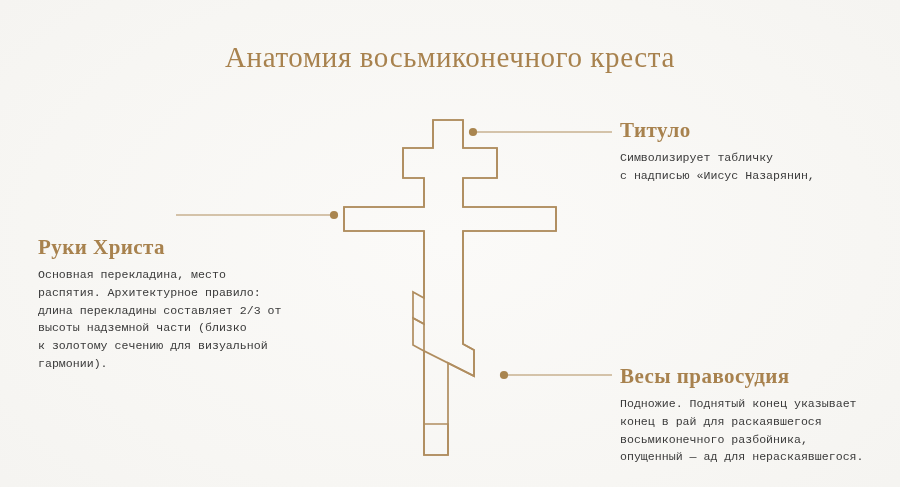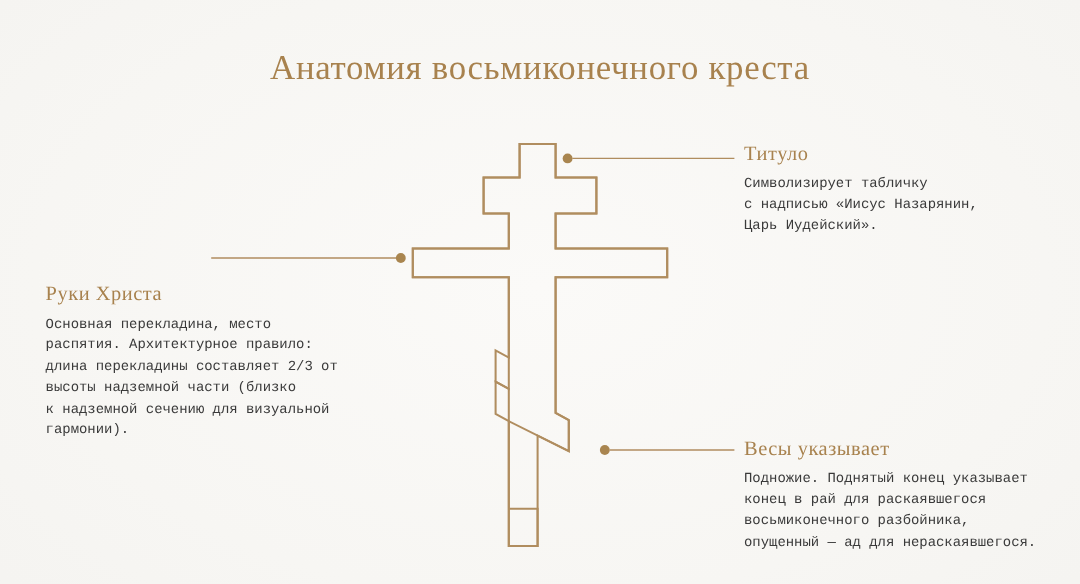--- a/index.html
+++ b/index.html
@@ -44,25 +44,26 @@
     width: 900px;
     height: 487px;
   }
 
   
   .annot {
     position: absolute;
   }
   .annot-heading {
     font-family: "Liberation Serif", serif;
-    font-size: 17px;
+    font-size: 21px;
     color: #a8824e;
     letter-spacing: 0.45px;
     line-height: 1.1;
     white-space: nowrap;
+    font-weight: bold;
   }
   .annot-body {
     font-family: Liberation Mono, monospace;
     font-size: 11.6px;
     line-height: 1.53;
     color: #3a3a3a;
     margin-top: 7px;
   }
   .annot-body span {
     display: block;
@@ -158,38 +159,37 @@
       <line x1="508" y1="375" x2="612" y2="375" stroke="#b08d5f" stroke-width="1.1"></line>
       <circle cx="504" cy="375" r="4.1" fill="#a9854f"></circle>
     </g>
   </svg>
 
   <div class="annot" id="annot-titulo">
     <div class="annot-heading">Титуло</div>
     <div class="annot-body">
       <span>Символизирует табличку</span>
       <span>с надписью «Иисус Назарянин,</span>
-      <span>Царь Иудейский».</span>
     </div>
   </div>
 
   <div class="annot" id="annot-hands">
     <div class="annot-heading">Руки Христа</div>
     <div class="annot-body">
       <span>Основная перекладина, место</span>
       <span>распятия. Архитектурное правило:</span>
       <span>длина перекладины составляет 2/3 от</span>
       <span>высоты надземной части (близко</span>
-      <span>к надземной сечению для визуальной</span>
+      <span>к золотому сечению для визуальной</span>
       <span>гармонии).</span>
     </div>
   </div>
 
   <div class="annot" id="annot-scales">
-    <div class="annot-heading">Весы указывает</div>
+    <div class="annot-heading">Весы правосудия</div>
     <div class="annot-body">
       <span>Подножие. Поднятый конец указывает</span>
       <span>конец в рай для раскаявшегося</span>
       <span>восьмиконечного разбойника,</span>
       <span>опущенный — ад для нераскаявшегося.</span>
     </div>
   </div>
 
 </div>
 

